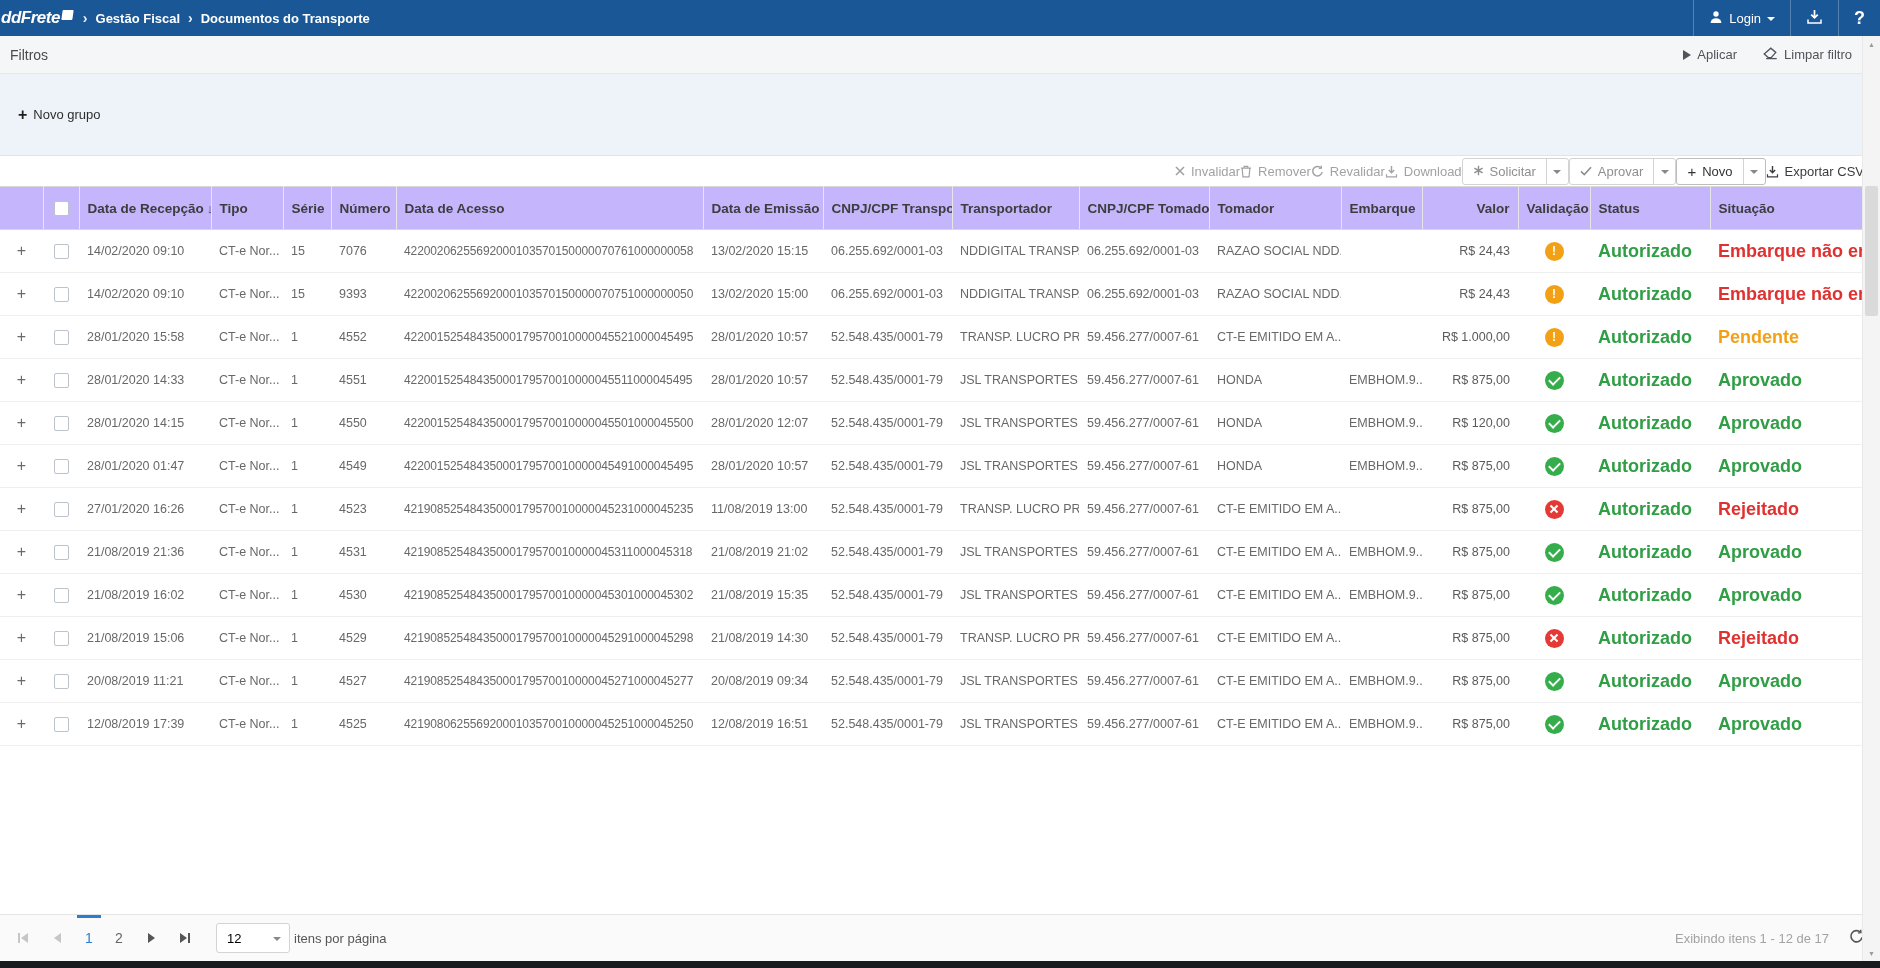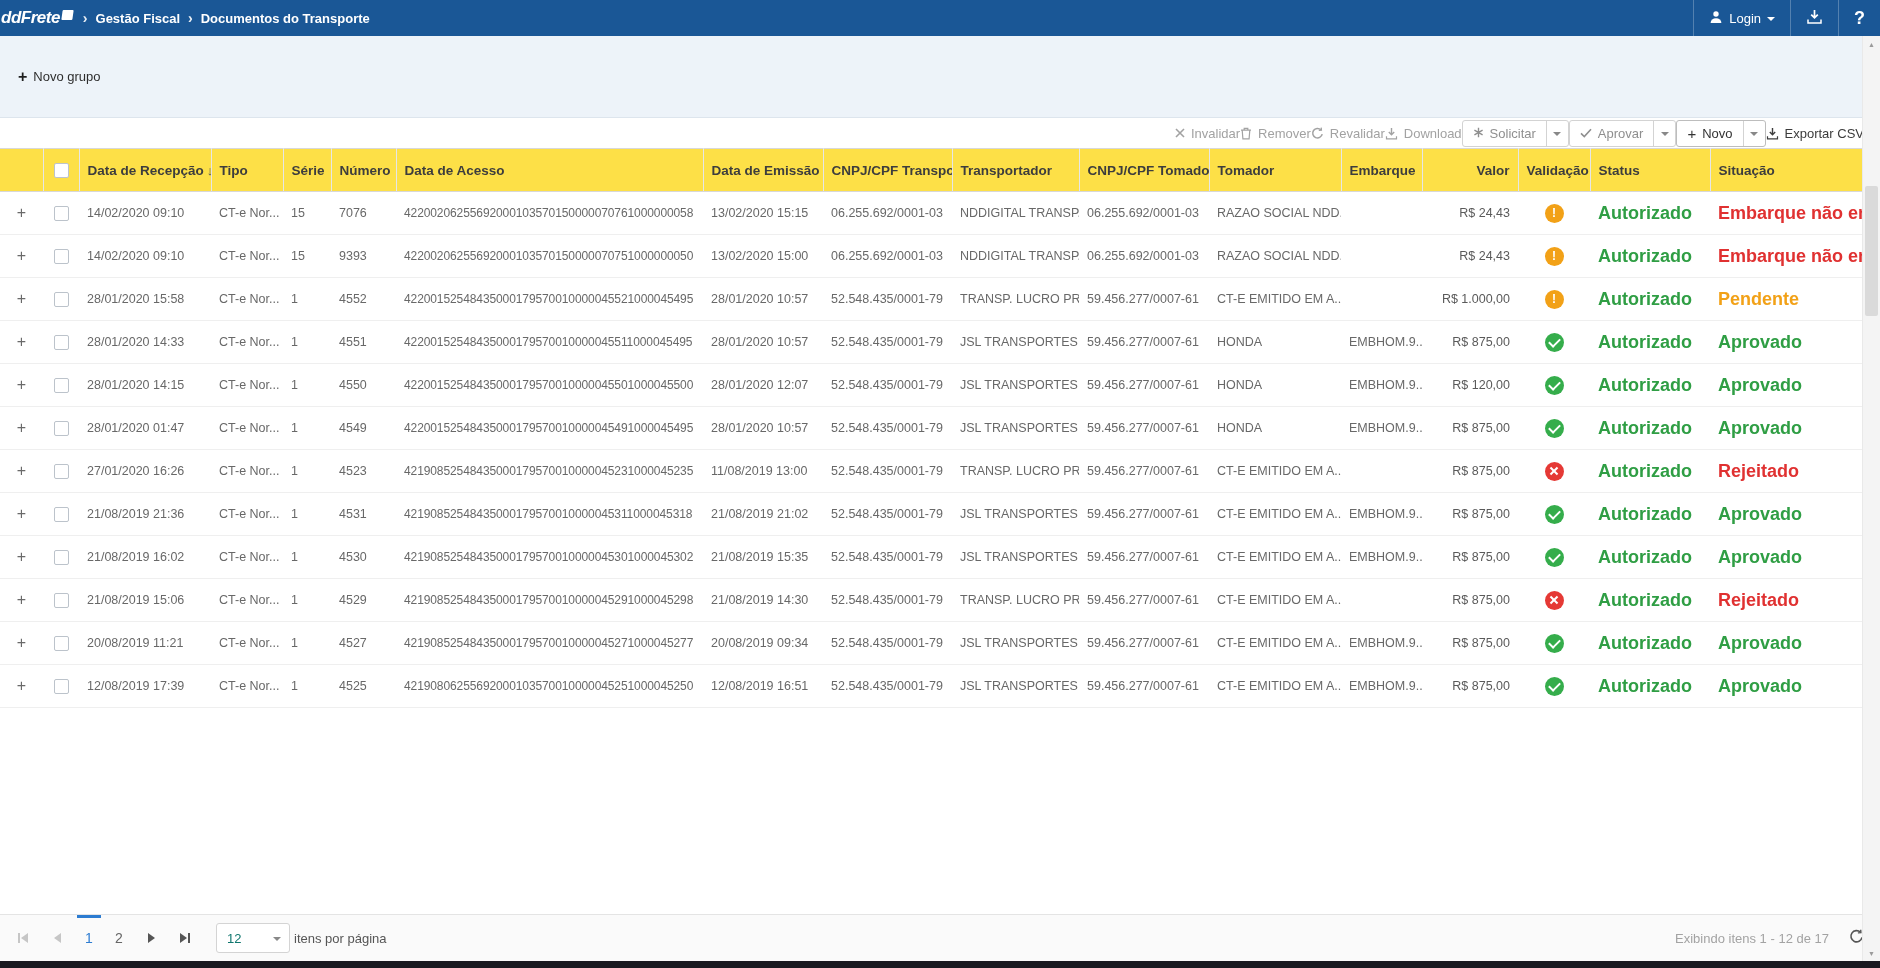--- a/index.html
+++ b/index.html
@@ -38,21 +38,21 @@
   .tool svg { display: block; }
   .btn-group { display: flex; align-items: stretch; height: 27px; border: 1px solid #d3d3d3; border-radius: 3px; background: #fff; overflow: hidden; }
   .btn-group.emph { border-color: #bdbdbd; }
   .btn-main { display: flex; align-items: center; gap: 6px; padding: 0 10px; color: #8f8f8f; cursor: pointer; }
   .btn-group.emph .btn-main { color: #333; }
   .btn-caret { width: 22px; display: flex; align-items: center; justify-content: center; border-left: 1px solid #d3d3d3; color: #777; cursor: pointer; }
 
   
   .grid-area { flex: 1 1 auto; overflow: hidden; background: #fff; }
   table.grid { width: 1862px; table-layout: fixed; border-collapse: collapse; border-top: 1px solid #d8d8d8; }
-  .grid thead th { height: 43px; background: #fde047; font-size: 13.5px; font-weight: bold; color: #3d3d3d; text-align: left; padding: 8px 8px; border-bottom: 1px solid #d8d8d8; border-right: 1px solid #e6e6e6; white-space: nowrap; overflow: hidden; }
+  .grid thead th { height: 43px; background: #c4b5fd; font-size: 13.5px; font-weight: bold; color: #3d3d3d; text-align: left; padding: 8px 8px; border-bottom: 1px solid #d8d8d8; border-right: 1px solid #e6e6e6; white-space: nowrap; overflow: hidden; }
   .grid thead th.c-center { text-align: center; }
   .sort-arrow { font-weight: normal; color: #555; margin-left: 3px; font-size: 13px; }
   .grid tbody td { height: 43px; font-size: 12.5px; color: #686868; padding: 0 8px; border-bottom: 1px solid #efefef; white-space: nowrap; overflow: hidden; background: #fff; }
   .grid tbody td.c-center { text-align: center; }
   .grid tbody td.c-right { text-align: right; color: #5a5a5a; }
   .grid tbody td.c-chave { font-size: 12px; letter-spacing: -0.1px; }
   .expand { font-size: 16px; color: #6a6a6a; cursor: pointer; display: inline-block; width: 14px; }
   .cb { display: inline-block; width: 15px; height: 15px; border: 1px solid #bcc3cb; border-radius: 2px; background: #fff; vertical-align: middle; cursor: pointer; }
   .status-txt, .situacao-txt { font-weight: bold; font-size: 18px; margin-top: 15px; }
 
@@ -70,21 +70,21 @@
   .pager { flex: 0 0 47px; background: #fafafa; border-top: 1px solid #e4e4e4; display: flex; align-items: center; padding: 0 16px 0 6px; }
   .pg-btn { height: 100%; width: 34px; display: flex; align-items: center; justify-content: center; cursor: pointer; color: #555; gap: 1px; }
   .pg-btn.disabled { color: #c6c6c6; }
   .tri-l { width: 0; height: 0; border-top: 5px solid transparent; border-bottom: 5px solid transparent; border-right: 7px solid currentColor; }
   .tri-r { width: 0; height: 0; border-top: 5px solid transparent; border-bottom: 5px solid transparent; border-left: 7px solid currentColor; }
   .seek-bar { width: 2px; height: 10px; background: currentColor; }
   .pg-nums { height: 100%; display: flex; align-items: stretch; }
   .pg-num { position: relative; min-width: 30px; padding: 0 4px; display: flex; align-items: center; justify-content: center; font-size: 14px; color: #666; cursor: pointer; }
   .pg-num.active { color: #2d7cd1; }
   .pg-num.active::before { content: ""; position: absolute; top: 0; left: 3px; right: 3px; height: 3px; background: #2d7cd1; }
-  .page-size { margin-left: 14px; width: 74px; height: 30px; border: 1px solid #d4d4d4; border-radius: 3px; background: #fff; display: flex; align-items: center; padding: 0 8px 0 10px; font-size: 13px; color: #0f766e; cursor: pointer; justify-content: space-between; }
+  .page-size { margin-left: 14px; width: 74px; height: 30px; border: 1px solid #d4d4d4; border-radius: 3px; background: #fff; display: flex; align-items: center; padding: 0 8px 0 10px; font-size: 13px; color: #000000; cursor: pointer; justify-content: space-between; }
   .pg-label { margin-left: 4px; font-size: 13px; color: #555; }
   .pg-right { margin-left: auto; display: flex; align-items: center; gap: 20px; }
   .pg-info { font-size: 13px; color: #a3a3a3; }
   .refresh-btn { cursor: pointer; display: flex; align-items: center; }
 
   
   .bottom-strip { flex: 0 0 7px; background: #191920; }
   .scrollbar { position: absolute; top: 36px; bottom: 7px; right: 0; width: 18px; background: #f4f4f4; border-left: 1px solid #e9e9e9; z-index: 10; }
   .sb-arrow { position: absolute; left: 0; width: 100%; height: 16px; display: flex; align-items: center; justify-content: center; font-size: 7px; color: #9b9b9b; cursor: pointer; }
   .sb-arrow.up { top: 0; }
@@ -125,20 +125,38 @@
               <path d="M2 10.5 v3.5 h13 v-3.5" stroke="#fff" stroke-width="1.5" fill="none"></path>
             </svg>
         </span>
       </div>
       <div class="tb-item help">
         <span>?</span>
       </div>
     </div>
   </header>
 
+  <section class="filters-bar">
+    <span class="filters-title">Filtros</span>
+    <div class="filters-actions">
+      <div class="fa-btn">
+        <span class="play-icon"></span>
+        <span>Aplicar</span>
+      </div>
+      <div class="fa-btn">
+        <span>
+          <svg width="15" height="13" viewBox="0 0 15 13">
+              <path d="M5.2 10.6 L1.2 7 L7.8 1.2 L12.8 5.4 L8.2 10.6 z" stroke="#4f545a" stroke-width="1.3" fill="none"></path>
+              <path d="M3.2 11.6 h10.5" stroke="#4f545a" stroke-width="1.3"></path>
+            </svg>
+        </span>
+        <span>Limpar filtro</span>
+      </div>
+    </div>
+  </section>
 
   <section class="filters-body">
     <div class="new-group">
       <span class="plus-glyph">+</span>
       <span>Novo grupo</span>
     </div>
   </section>
 
   <section class="toolbar">
     <div class="tool">

